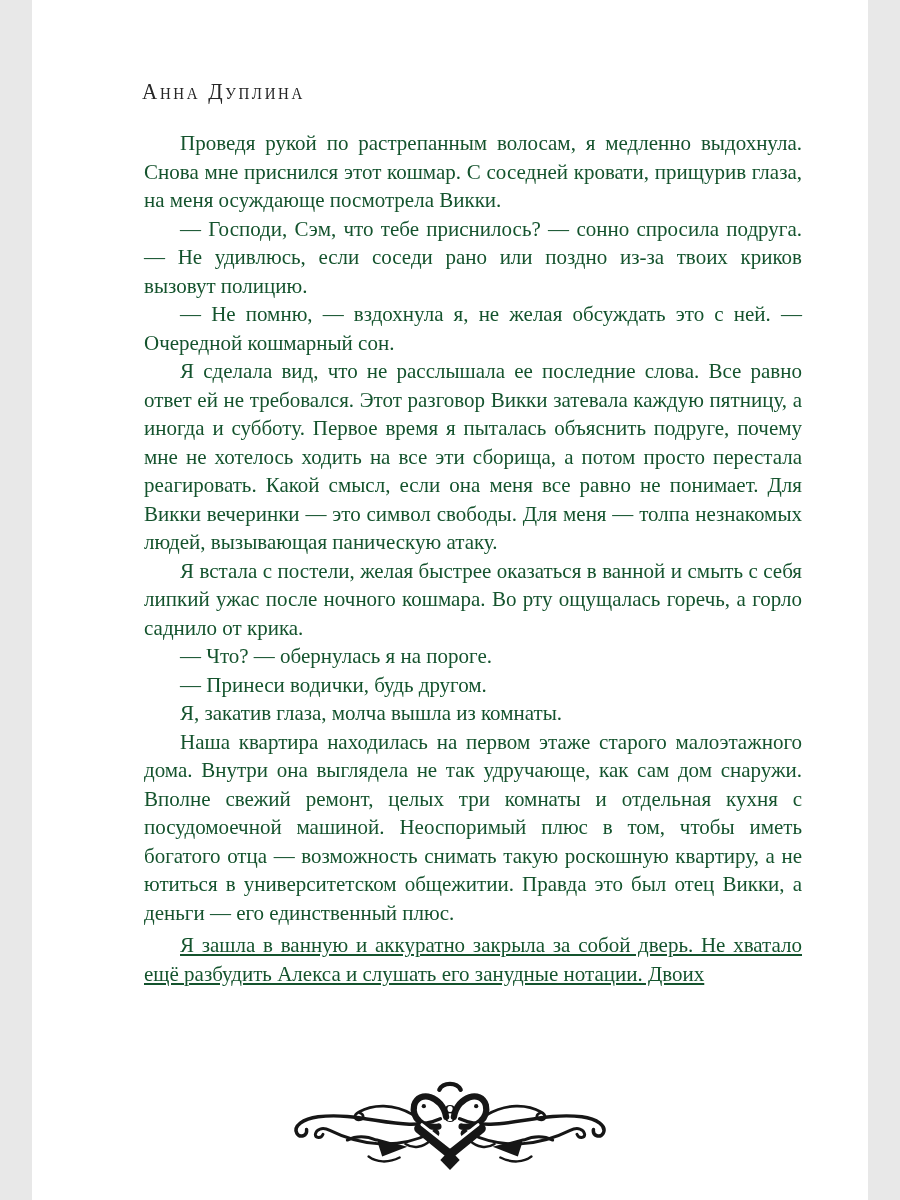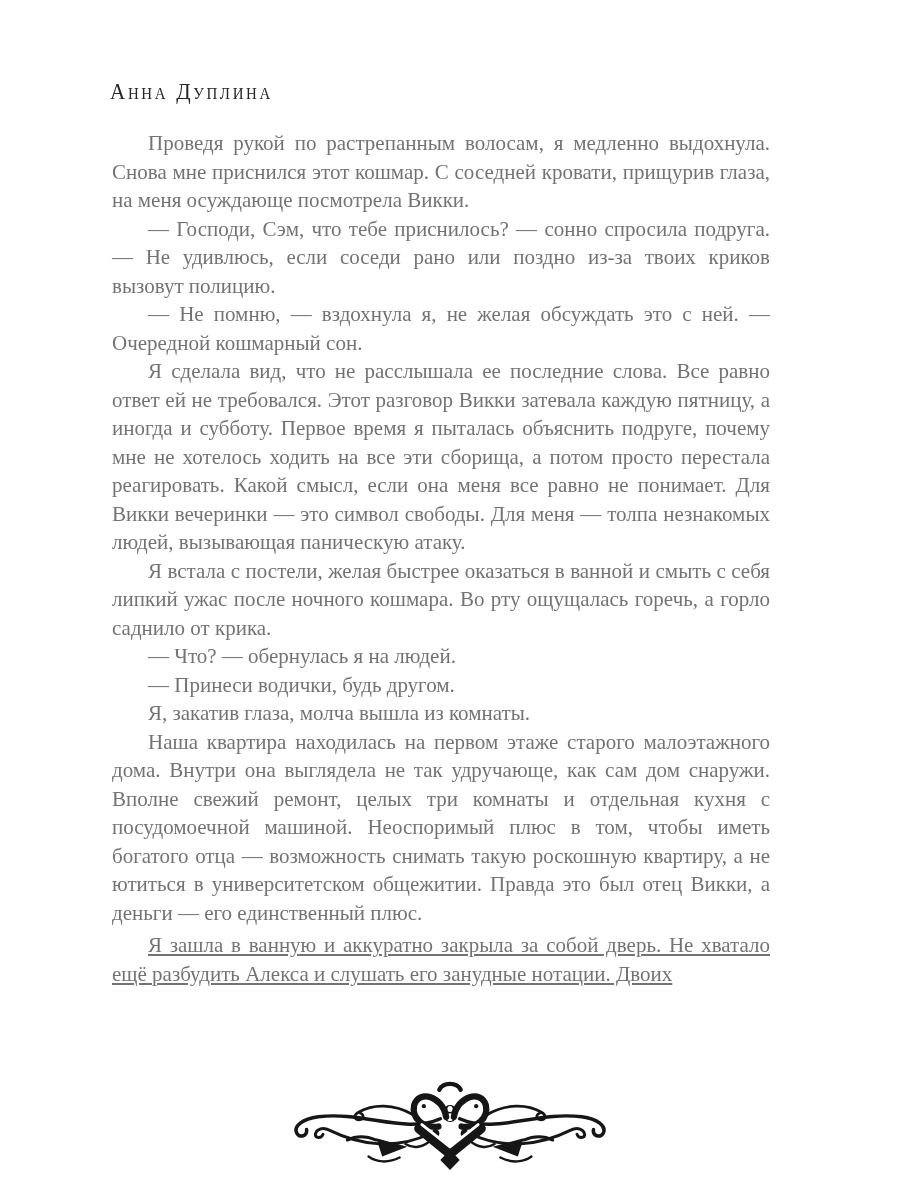--- a/index.html
+++ b/index.html
@@ -1,18 +1,18 @@
 <!DOCTYPE html>
 <html lang="ru"><head>
 <meta charset="utf-8">
 <style>
   html, body { margin: 0; padding: 0; background: #e8e8e8; }
   .page {
     position: relative;
-    width: 900px;
+    width: 836px;
     height: 1200px;
     margin: 0 auto;
     background: #ffffff;
     overflow: hidden;
     font-family: "Liberation Serif", serif;
   }
   .author {
     position: absolute;
     left: 110px;
     top: 78px;
@@ -26,21 +26,21 @@
     transform-origin: left center;
     white-space: nowrap;
   }
   .text-block {
     position: absolute;
     left: 112px;
     top: 129px;
     width: 658px;
     font-size: 21px;
     line-height: 28.5px;
-    color: #737373;
+    color: #14532d;
     text-align: justify;
     hyphens: auto;
   }
   .text-block p {
     margin: 0;
     padding: 0;
     text-indent: 36px;
   }
   .text-block p.gap-before { margin-top: 4px; text-decoration: underline; }
   .footer {
@@ -63,21 +63,21 @@
 <div class="page">
 
   <div class="author">Анна Дуплина</div>
 
   <div class="text-block">
     <p>Проведя рукой по растрепанным волосам, я медленно выдохнула. Снова мне приснился этот кошмар. С соседней кровати, прищурив глаза, на меня осуждающе посмотрела Викки.</p>
     <p>— Господи, Сэм, что тебе приснилось? — сонно спросила подруга. — Не удивлюсь, если соседи рано или поздно из-за твоих криков вызовут полицию.</p>
     <p>— Не помню, — вздохнула я, не желая обсуждать это с ней. — Очередной кошмарный сон.</p>
     <p>Я сделала вид, что не расслышала ее последние слова. Все равно ответ ей не требовался. Этот разговор Викки затевала каждую пятницу, а иногда и субботу. Первое время я пыталась объяснить подруге, почему мне не хотелось ходить на все эти сборища, а потом просто перестала реагировать. Какой смысл, если она меня все равно не понимает. Для Викки вечеринки — это символ свободы. Для меня — толпа незнакомых людей, вызывающая паническую атаку.</p>
     <p>Я встала с постели, желая быстрее оказаться в ванной и смыть с себя липкий ужас после ночного кошмара. Во рту ощущалась горечь, а горло саднило от крика.</p>
-    <p>— Что? — обернулась я на людей.</p>
+    <p>— Что? — обернулась я на пороге.</p>
     <p>— Принеси водички, будь другом.</p>
     <p>Я, закатив глаза, молча вышла из комнаты.</p>
     <p>Наша квартира находилась на первом этаже старого малоэтажного дома. Внутри она выглядела не так удручающе, как сам дом снаружи. Вполне свежий ремонт, целых три комнаты и отдельная кухня с посудомоечной машиной. Неоспоримый плюс в том, чтобы иметь богатого отца — возможность снимать такую роскошную квартиру, а не ютиться в университетском общежитии. Правда это был отец Викки, а деньги — его единственный плюс.</p>
     <p class="gap-before">Я зашла в ванную и аккуратно закрыла за собой дверь. Не хватало ещё разбудить Алекса и слушать его занудные нотации. Двоих</p>
   </div>
 
   <div class="footer">
     <svg class="ornament" width="330" height="94" viewBox="0 0 340 97" xmlns="http://www.w3.org/2000/svg">
       <defs>
         <g id="halfR" fill="none" stroke="#161616" stroke-linecap="round">

